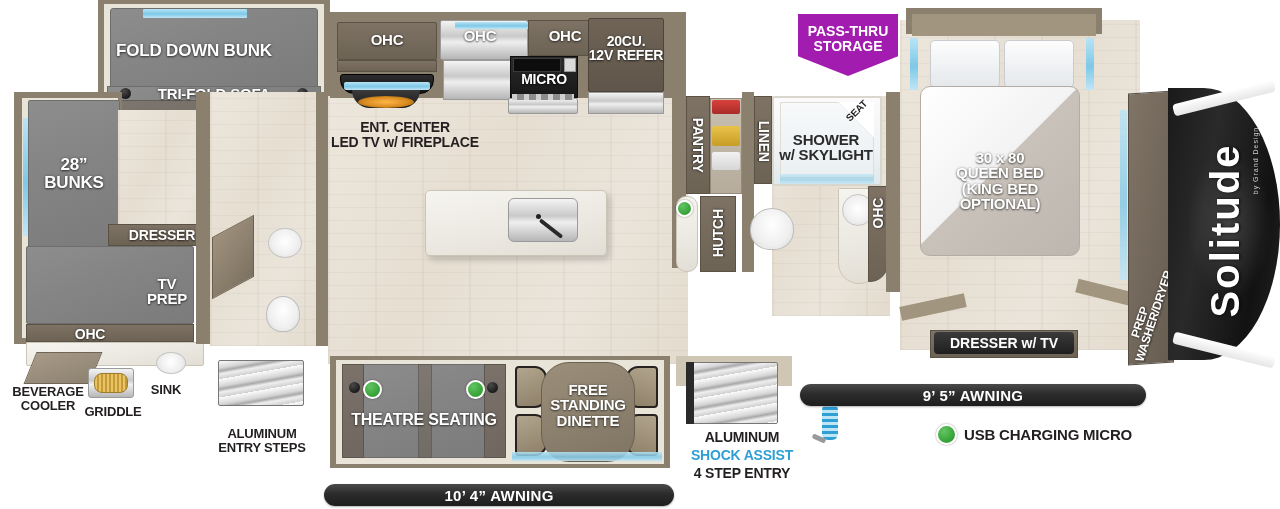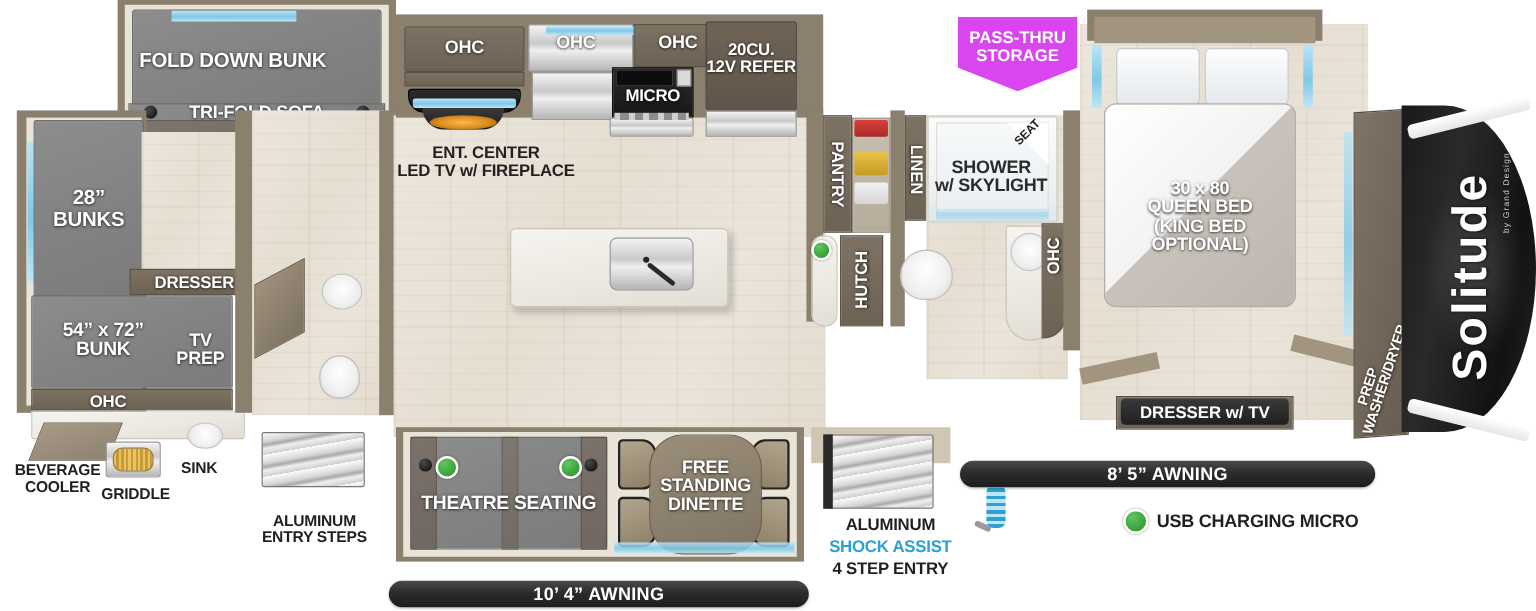--- a/index.html
+++ b/index.html
@@ -83,21 +83,21 @@
     display: flex; align-items: center; justify-content: center;
     box-shadow: 0 1px 2px rgba(0,0,0,0.3);
   }
   .pillbox {
     background: linear-gradient(180deg,#3a3a3a 0%, #1f1f1f 100%);
     border-radius: 4px;
     color: #fff; font-weight: bold; text-align: center;
     display: flex; align-items: center; justify-content: center;
   }
   .banner {
-    background: #d946ef;
+    background: #a21caf;
     color: #ffffff;
     font-weight: bold;
     text-align: center;
     line-height: 1.06;
     display: flex; align-items: center; justify-content: center;
     clip-path: polygon(0 0, 100% 0, 100% 68%, 50% 100%, 0 68%);
     padding-bottom: 12px;
   }
   .usb-dot {
     border-radius: 50%;
@@ -229,22 +229,20 @@
   <div class="abs furn" style="left:28px;top:100px;width:92px;height:148px;border-radius:2px;"></div>
   <div class="abs lbl" style="left:28px;top:156px;width:92px;font-size:17px;">28”
 BUNKS</div>
 
   <div class="abs floor" style="left:118px;top:110px;width:98px;height:128px;"></div>
 
   <div class="abs cab" style="left:108px;top:224px;width:108px;height:22px;"></div>
   <div class="abs lbl" style="left:104px;top:228px;width:116px;font-size:14px;">DRESSER</div>
 
   <div class="abs furn" style="left:26px;top:246px;width:168px;height:78px;border-radius:2px;"></div>
-  <div class="abs lbl" style="left:30px;top:268px;width:112px;font-size:16px;">54” x 72”
-BUNK</div>
   <div class="abs lbl" style="left:140px;top:276px;width:54px;font-size:15px;">TV
 PREP</div>
 
   <div class="abs cab" style="left:26px;top:324px;width:168px;height:18px;"></div>
   <div class="abs lbl" style="left:60px;top:327px;width:60px;font-size:14px;">OHC</div>
 
   <div class="abs counter" style="left:26px;top:342px;width:178px;height:24px;border-radius:0 0 2px 2px;"></div>
   <div class="abs" style="left:30px;top:352px;width:66px;height:32px;background:linear-gradient(160deg,#a79a87 0%,#8d8170 100%);transform:skewX(-22deg);border:1px solid #6f6455;"></div>
   <div class="abs ss" style="left:88px;top:368px;width:46px;height:30px;border-radius:3px;"></div>
   <div class="abs" style="left:94px;top:373px;width:34px;height:20px;border-radius:8px;background:repeating-linear-gradient(90deg,#e9c45f 0px,#e9c45f 2px,#c49a3c 2px,#c49a3c 4px);border:1px solid #9c7a2e;"></div>
@@ -405,18 +403,18 @@
   <div class="abs steps" style="left:690px;top:362px;width:88px;height:62px;border-radius:2px;"></div>
   <div class="abs" style="left:686px;top:362px;width:8px;height:62px;background:#2a2a2a;"></div>
   <div class="abs lbl-dark" style="left:688px;top:430px;width:108px;font-size:14px;">ALUMINUM</div>
   <div class="abs lbl-dark" style="left:684px;top:448px;width:116px;font-size:14px;color:#2f9fd4;">SHOCK ASSIST</div>
   <div class="abs lbl-dark" style="left:688px;top:466px;width:108px;font-size:14px;">4 STEP ENTRY</div>
 
   <div class="abs hose" style="left:822px;top:404px;width:16px;height:36px;"></div>
   <div class="abs" style="left:812px;top:436px;width:14px;height:5px;background:#9a9a9a;border-radius:2px;transform:rotate(24deg);"></div>
 
   <div class="abs awning" style="left:324px;top:484px;width:350px;height:22px;font-size:15px;">10’ 4” AWNING</div>
-  <div class="abs awning" style="left:800px;top:384px;width:346px;height:22px;font-size:15px;">8’ 5” AWNING</div>
+  <div class="abs awning" style="left:800px;top:384px;width:346px;height:22px;font-size:15px;">9’ 5” AWNING</div>
 
   <div class="abs usb-dot" style="left:936px;top:424px;width:21px;height:21px;"></div>
   <div class="abs lbl-dark" style="left:964px;top:427px;width:200px;font-size:15px;text-align:left;">USB CHARGING MICRO</div>
 
 </div>
 
 </body></html>

